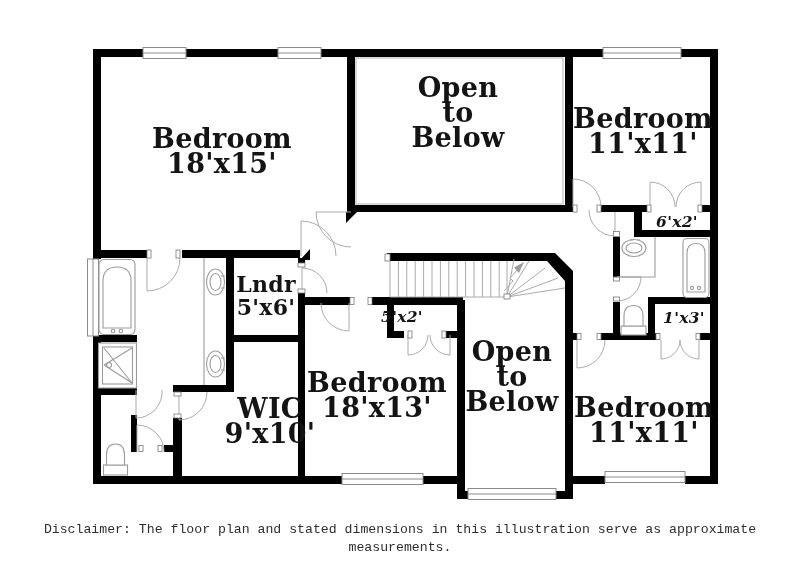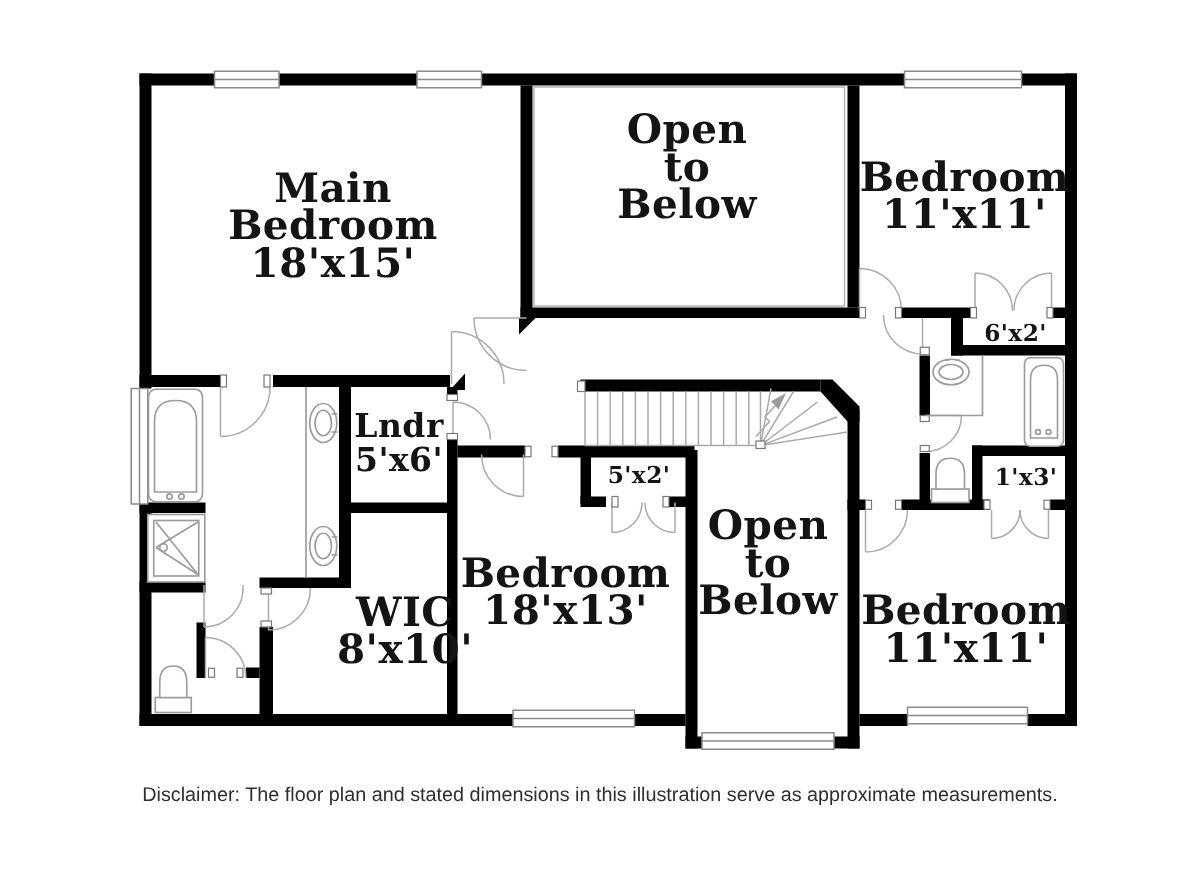--- a/index.html
+++ b/index.html
@@ -18,24 +18,24 @@
   .thin{fill:none;stroke:#aaaaaa;stroke-width:1;}
   .inneredge{fill:none;stroke:#b3b3b3;stroke-width:1;}
   .arrowhead{fill:#9b9b9b;}
   .lbl{
     position:absolute;transform:translate(-50%,-50%);
     text-align:center;color:#141414;font-weight:bold;letter-spacing:0.3px;white-space:nowrap;
   }
   .lbl span{display:block;}
   .lbl-lg{font-size:27px;line-height:25px;}
   .lbl-md{font-size:22px;line-height:23px;}
-  .lbl-sm{font-size:15.5px;line-height:18px;}
+  .lbl-sm{font-size:15.5px;line-height:18px;font-style:italic;}
   .footer{
     position:absolute;left:0;top:521px;width:800px;text-align:center;
-    font-family:Liberation Sans, sans-serif;
+    font-family:Liberation Mono, monospace;
     font-size:13.2px;line-height:17.5px;color:#2e2e2e;
   }
 </style>
 </head>
 <body>
 
 <svg id="plan" width="800" height="582" viewBox="0 0 800 582" xmlns="http://www.w3.org/2000/svg">
 
   <g>
     <rect class="wall" x="93" y="49" width="50" height="8"></rect>
@@ -257,51 +257,50 @@
         <circle class="fx" cx="699" cy="288" r="1.6"></circle>
     </g>
     <g>
       <rect class="fxw" x="621" y="326" width="25" height="9"></rect>
       <path class="fxw" d="M624,326 V316 Q624,305.5 633.5,305.5 Q643,305.5 643,316 V326 Z"></path>
     </g>
   </g>
 </svg>
 
 <div class="lbl lbl-lg" style="left:222px;top:151px">
-  <span>Main</span>
   <span>Bedroom</span>
   <span>18'x15'</span>
 </div>
 <div class="lbl lbl-lg" style="left:458px;top:112px">
   <span>Open</span>
   <span>to</span>
   <span>Below</span>
 </div>
 <div class="lbl lbl-lg" style="left:643px;top:131px">
   <span>Bedroom</span>
   <span>11'x11'</span>
 </div>
 <div class="lbl lbl-sm" style="left:677px;top:222px">
   <span>6'x2'</span>
 </div>
 <div class="lbl lbl-md" style="left:266px;top:296px">
   <span>Lndr</span>
   <span>5'x6'</span>
 </div>
-<div class="lbl lbl-sm" style="left:426px;top:317px">
+<div class="lbl lbl-sm" style="left:402px;top:317px">
   <span>5'x2'</span>
 </div>
 <div class="lbl lbl-lg" style="left:512px;top:376px">
   <span>Open</span>
   <span>to</span>
   <span>Below</span>
 </div>
 <div class="lbl lbl-lg" style="left:270px;top:421px">
   <span>WIC</span>
-  <span>8'x10'</span>
+  <span>9'x10'</span>
 </div>
 <div class="lbl lbl-lg" style="left:377px;top:395px">
   <span>Bedroom</span>
   <span>18'x13'</span>
 </div>
 <div class="lbl lbl-sm" style="left:684px;top:318px">
   <span>1'x3'</span>
 </div>
 <div class="lbl lbl-lg" style="left:644px;top:420px">
   <span>Bedroom</span>

